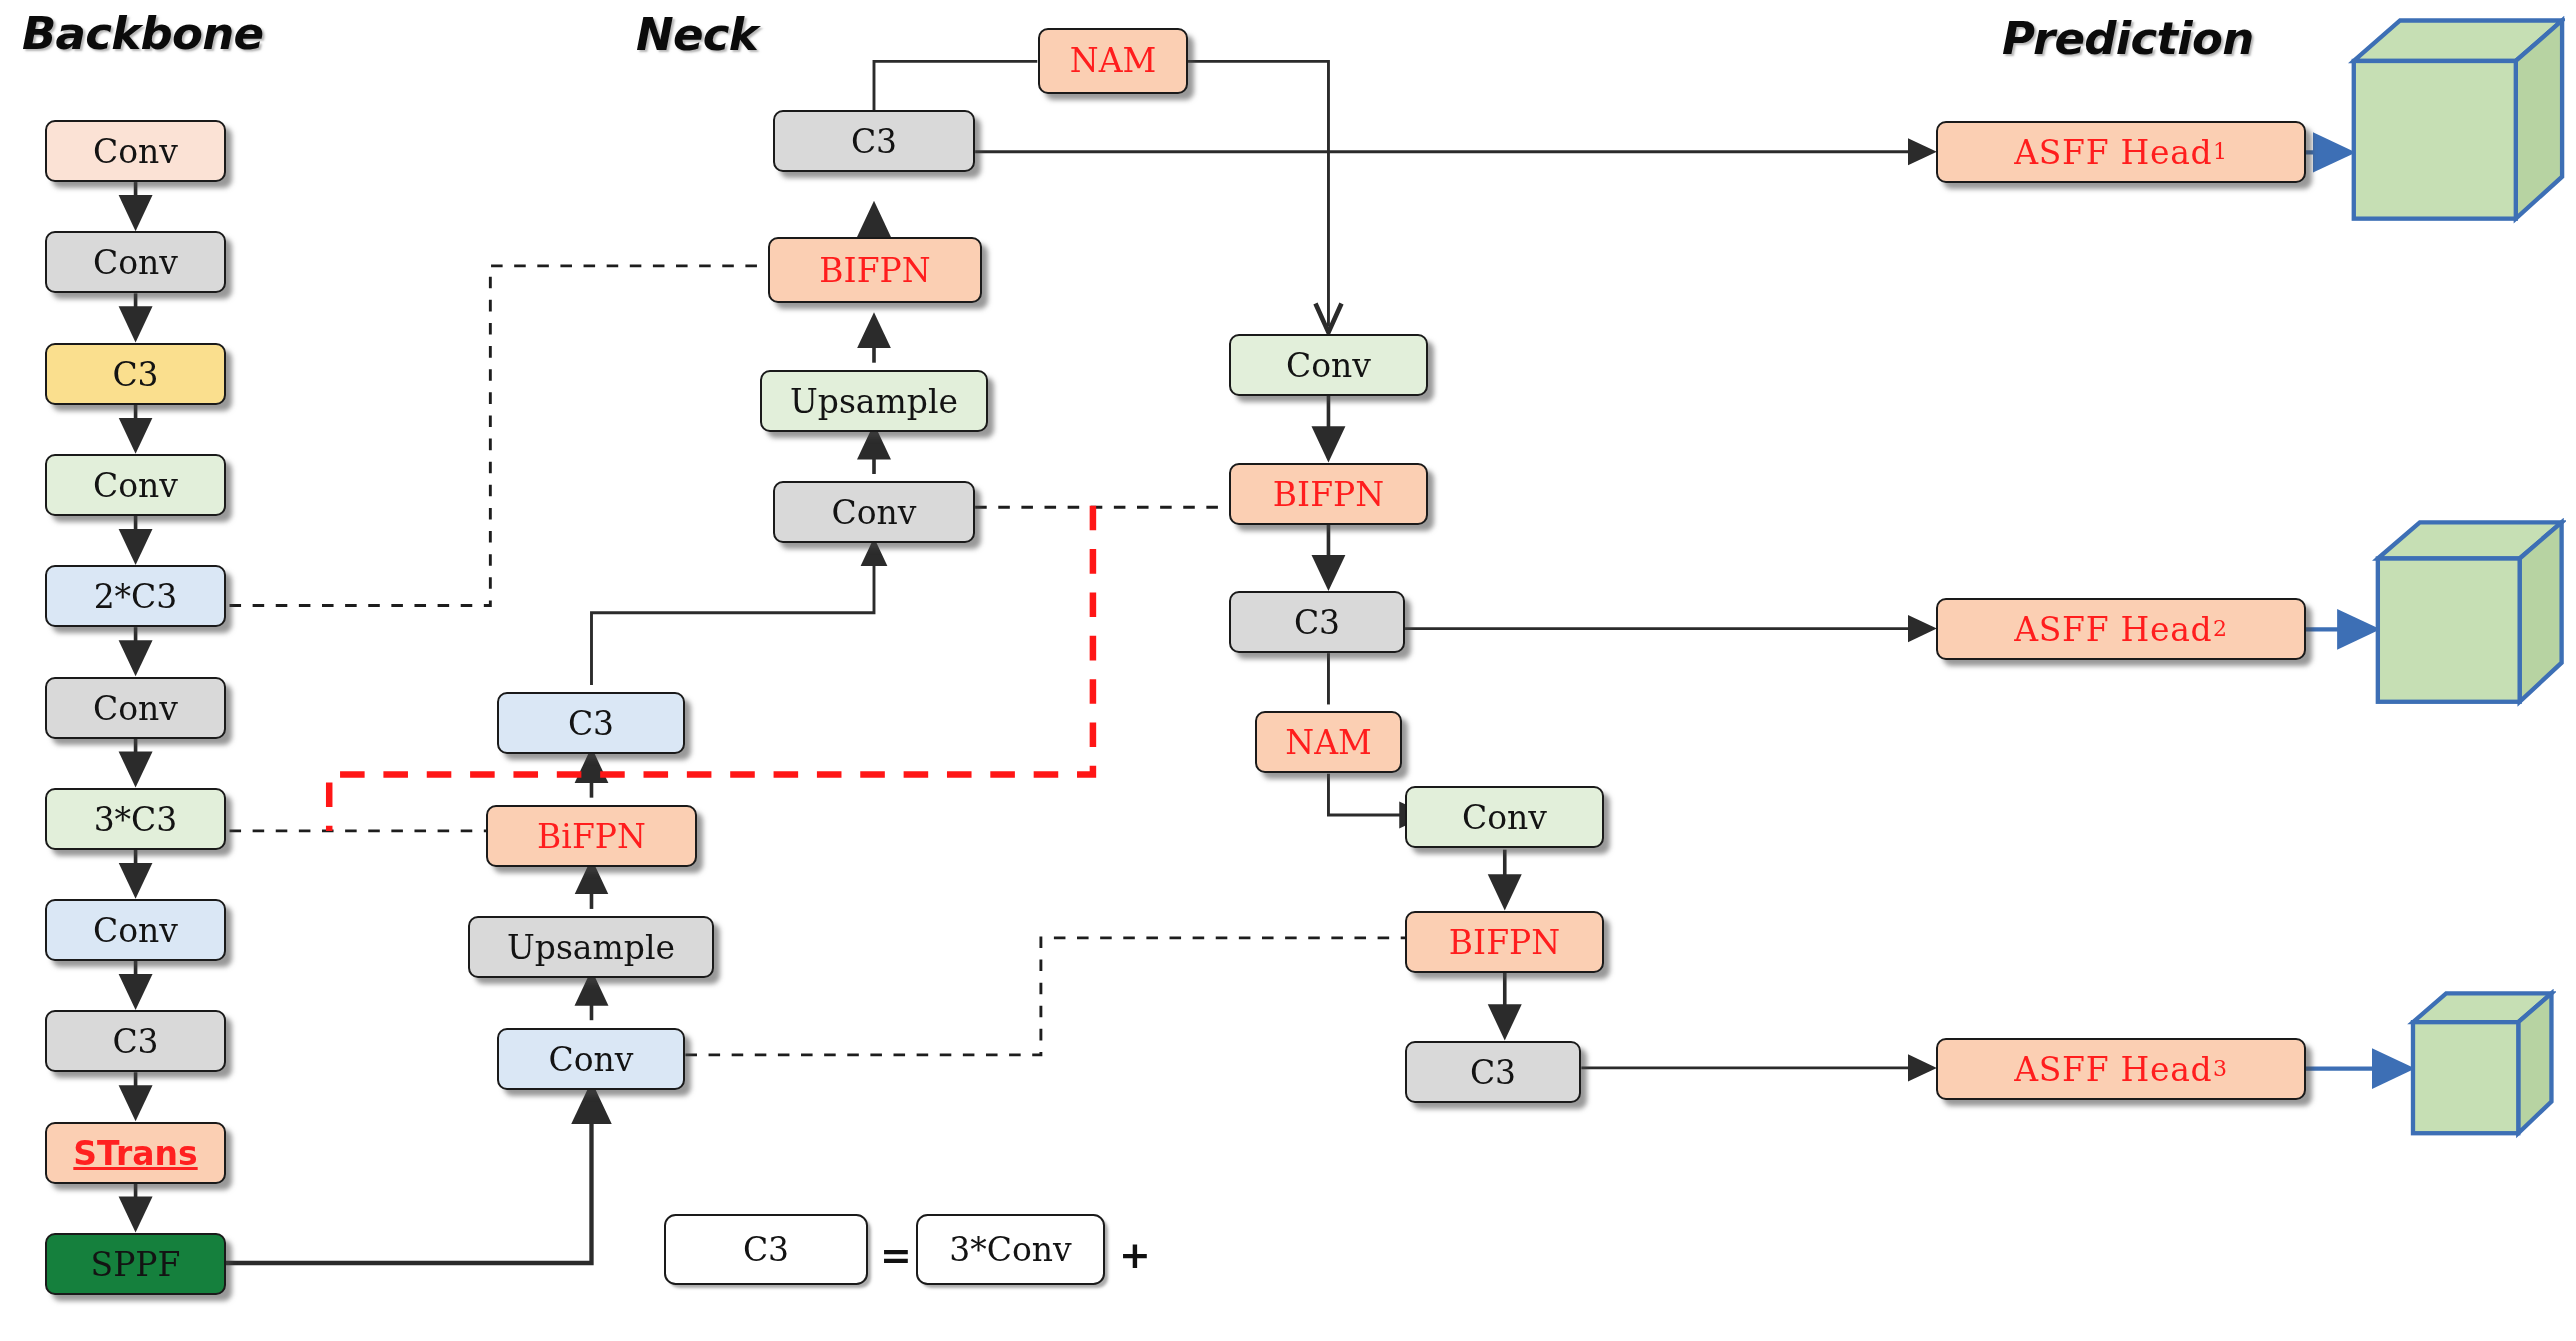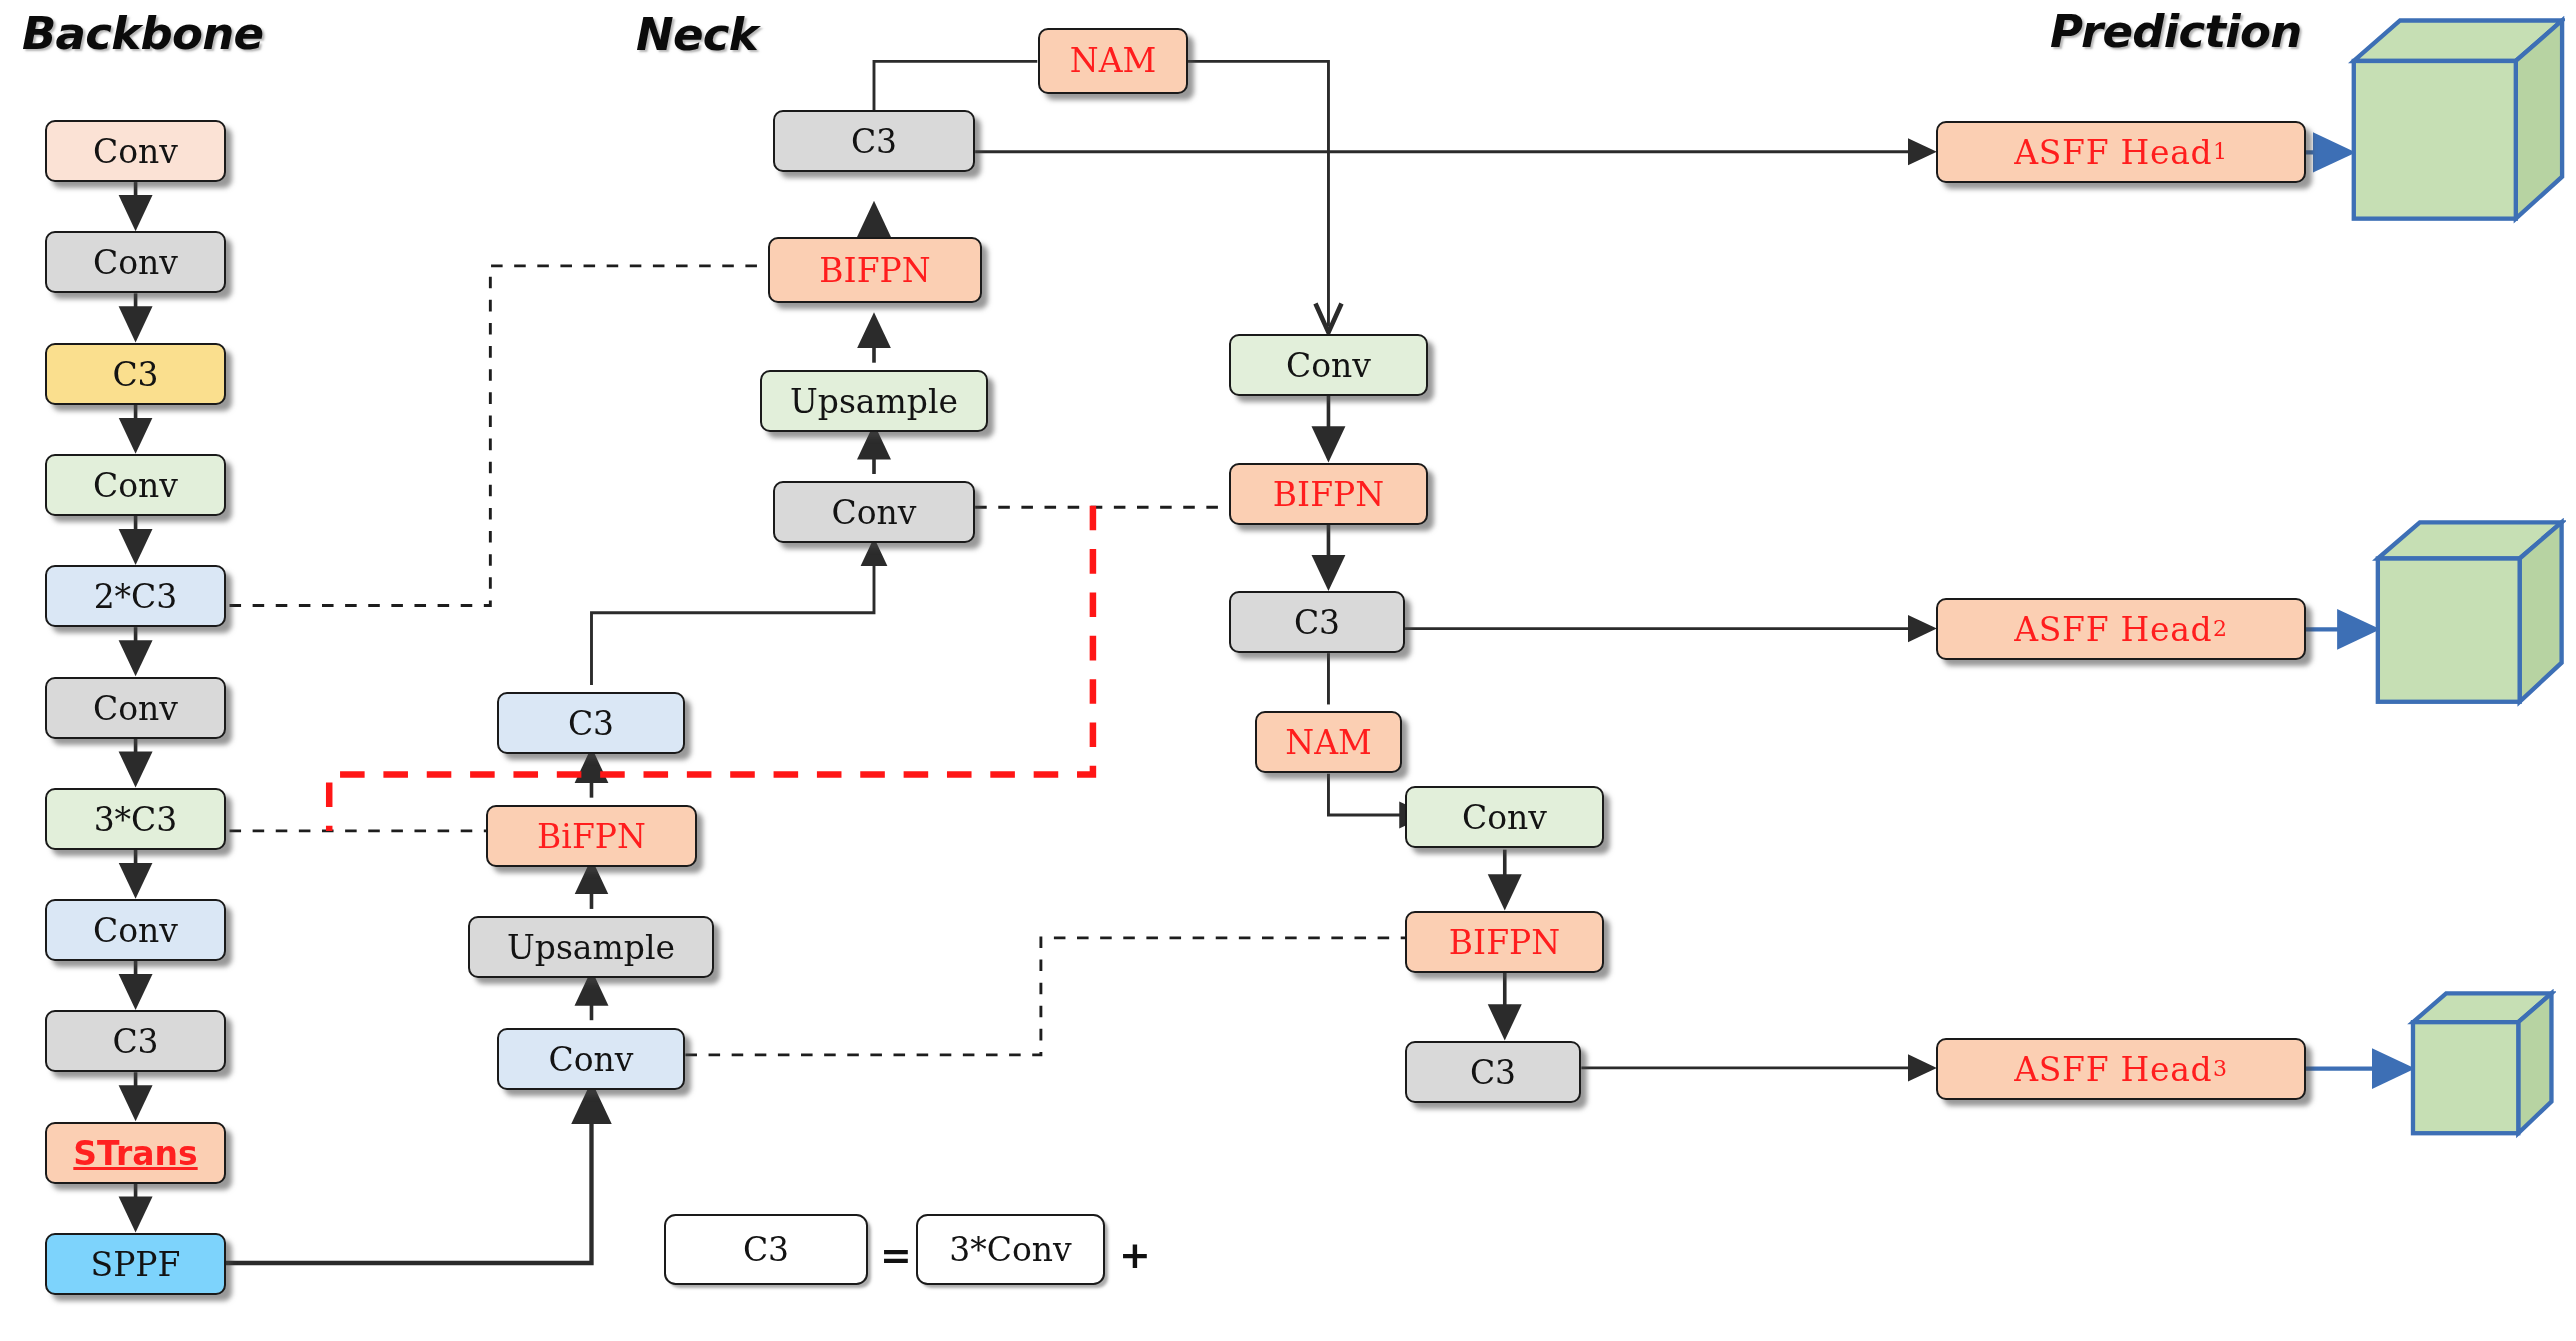--- a/index.html
+++ b/index.html
@@ -148,33 +148,33 @@
       <path d="M948 1460 L1440 1460 L1440 1298 L1944 1298"></path>
     </g>
 
     <g stroke="#ff1616" stroke-width="9" fill="none" stroke-dasharray="34 26" stroke-linecap="butt">
       <path d="M1512 700 L1512 1072 L455 1072 L455 1150"></path>
     </g>
   </svg>
 
   <div class="section-title" style="left:22px;top:7.2px;">Backbone</div>
   <div class="section-title" style="left:636px;top:8px;">Neck</div>
-  <div class="section-title" style="left:2002px;top:5px;margin-left:48px;">Prediction</div>
+  <div class="section-title" style="left:2002px;top:12px;">Prediction</div>
 
   <div class="node mono" style="left:45px;top:120px;width:181px;height:62px;background:#fbe2d5;">Conv</div>
   <div class="node mono" style="left:45px;top:231px;width:181px;height:62px;background:#d9d9d9;">Conv</div>
   <div class="node mono" style="left:45px;top:343px;width:181px;height:62px;background:#fadf8e;">C3</div>
   <div class="node mono" style="left:45px;top:454px;width:181px;height:62px;background:#e2efda;">Conv</div>
   <div class="node mono" style="left:45px;top:565px;width:181px;height:62px;background:#dae7f5;">2*C3</div>
   <div class="node mono" style="left:45px;top:677px;width:181px;height:62px;background:#d9d9d9;">Conv</div>
   <div class="node mono" style="left:45px;top:788px;width:181px;height:62px;background:#e2efda;">3*C3</div>
   <div class="node mono" style="left:45px;top:899px;width:181px;height:62px;background:#dae7f5;">Conv</div>
   <div class="node mono" style="left:45px;top:1010px;width:181px;height:62px;background:#d9d9d9;">C3</div>
   <div class="node redsans" style="left:45px;top:1122px;width:181px;height:62px;background:#fbcfb3;text-decoration:underline;">STrans</div>
-  <div class="node mono" style="left:45px;top:1233px;width:181px;height:62px;background:#7dd3fc;">SPPF</div>
+  <div class="node mono" style="left:45px;top:1233px;width:181px;height:62px;background:#15803d;">SPPF</div>
 
   <div class="node mono" style="left:497px;top:1028px;width:188px;height:62px;background:#dae7f5;">Conv</div>
   <div class="node mono" style="left:468px;top:916px;width:246px;height:62px;background:#d9d9d9;">Upsample</div>
   <div class="node mono red" style="left:486px;top:805px;width:211px;height:62px;background:#fbcfb3;">BiFPN</div>
   <div class="node mono" style="left:497px;top:692px;width:188px;height:62px;background:#dae7f5;">C3</div>
 
   <div class="node mono" style="left:773px;top:481px;width:202px;height:62px;background:#d9d9d9;">Conv</div>
   <div class="node mono" style="left:760px;top:370px;width:228px;height:62px;background:#e2efda;">Upsample</div>
   <div class="node mono red" style="left:768px;top:237px;width:214px;height:66px;background:#fbcfb3;">BIFPN</div>
   <div class="node mono" style="left:773px;top:110px;width:202px;height:62px;background:#d9d9d9;">C3</div>

